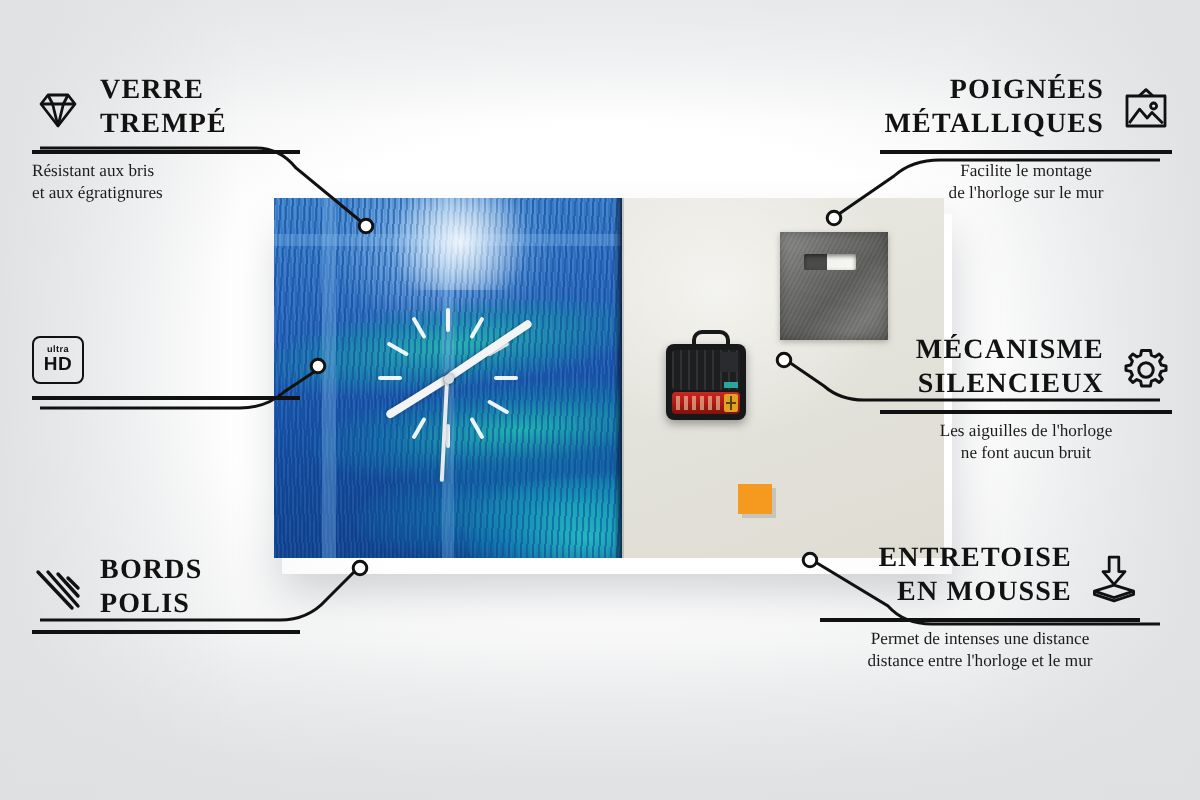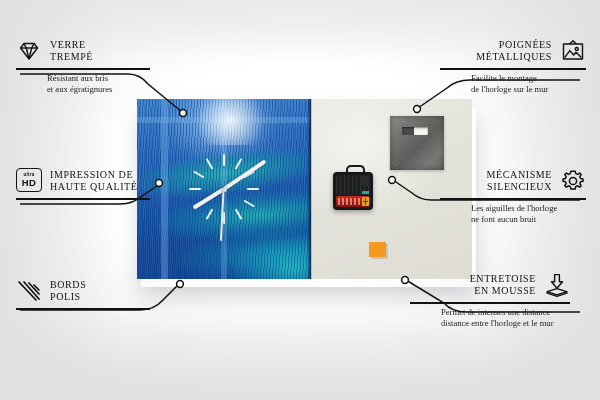--- a/index.html
+++ b/index.html
@@ -109,30 +109,30 @@
   .foam{position:absolute;left:58px;top:143px;width:17px;height:15px;background:#f59a1e;
     box-shadow:2px 2px 0 rgba(190,190,182,.8);}
   .panel-split{position:absolute;left:174px;top:0;width:1px;height:180px;background:rgba(120,125,130,.35);}
 
   
   #wires{position:absolute;left:0;top:0;width:600px;height:400px;pointer-events:none;}
 
   
   .feat{position:absolute;}
   .feat .head{display:flex;align-items:center;gap:8px;}
-  .feat .title{font-weight:normal;font-size:10px;letter-spacing:.6px;color:#121212;line-height:1.18;
+  .feat .title{font-weight:bold;font-size:14px;letter-spacing:.6px;color:#121212;line-height:1.18;
     text-transform:uppercase;font-family:"Liberation Serif", serif;}
   .feat .rule{height:1.6px;background:#111;margin-top:4px;}
   .feat .desc{font-size:8.6px;color:#1b1b1b;line-height:1.35;margin-top:3px;
-    font-family:"Liberation Serif", serif;margin-left:31px;}
+    font-family:"Liberation Serif", serif;}
   .feat.left .title{text-align:left;}
   .feat.left .desc{text-align:left;}
   .feat.right .head{flex-direction:row;justify-content:flex-end;}
   .feat.right .title{text-align:right;}
-  .feat.right .desc{text-align:left;}
+  .feat.right .desc{text-align:center;}
 
   .ic{width:26px;height:26px;flex:0 0 26px;position:relative;}
   .ic svg{display:block;width:26px;height:26px;}
 
   
   #f-glass{left:16px;top:38px;width:134px;}
   #f-print{left:16px;top:168px;width:134px;}
   #f-edge{left:16px;top:278px;width:134px;}
   #f-handle{right:14px;top:38px;width:146px;}
   #f-mech{right:14px;top:168px;width:146px;}
@@ -287,24 +287,20 @@
   </div>
 
   <div class="feat left" id="f-print">
     <div class="head">
       <span class="ic">
         <span class="hd-box">
           <span class="hd-ultra">ultra</span>
           <span class="hd-main">HD</span>
         </span>
       </span>
-      <span class="title">
-        <span>IMPRESSION DE</span><br>
-        <span>HAUTE QUALITÉ</span>
-      </span>
     </div>
     <div class="rule"></div>
   </div>
 
   <div class="feat left" id="f-edge">
     <div class="head">
       <span class="ic">
         <svg viewBox="0 0 26 26">
             <g stroke="#111" stroke-width="1.7" stroke-linecap="round">
           <path d="M3 4 L20 22"></path>

